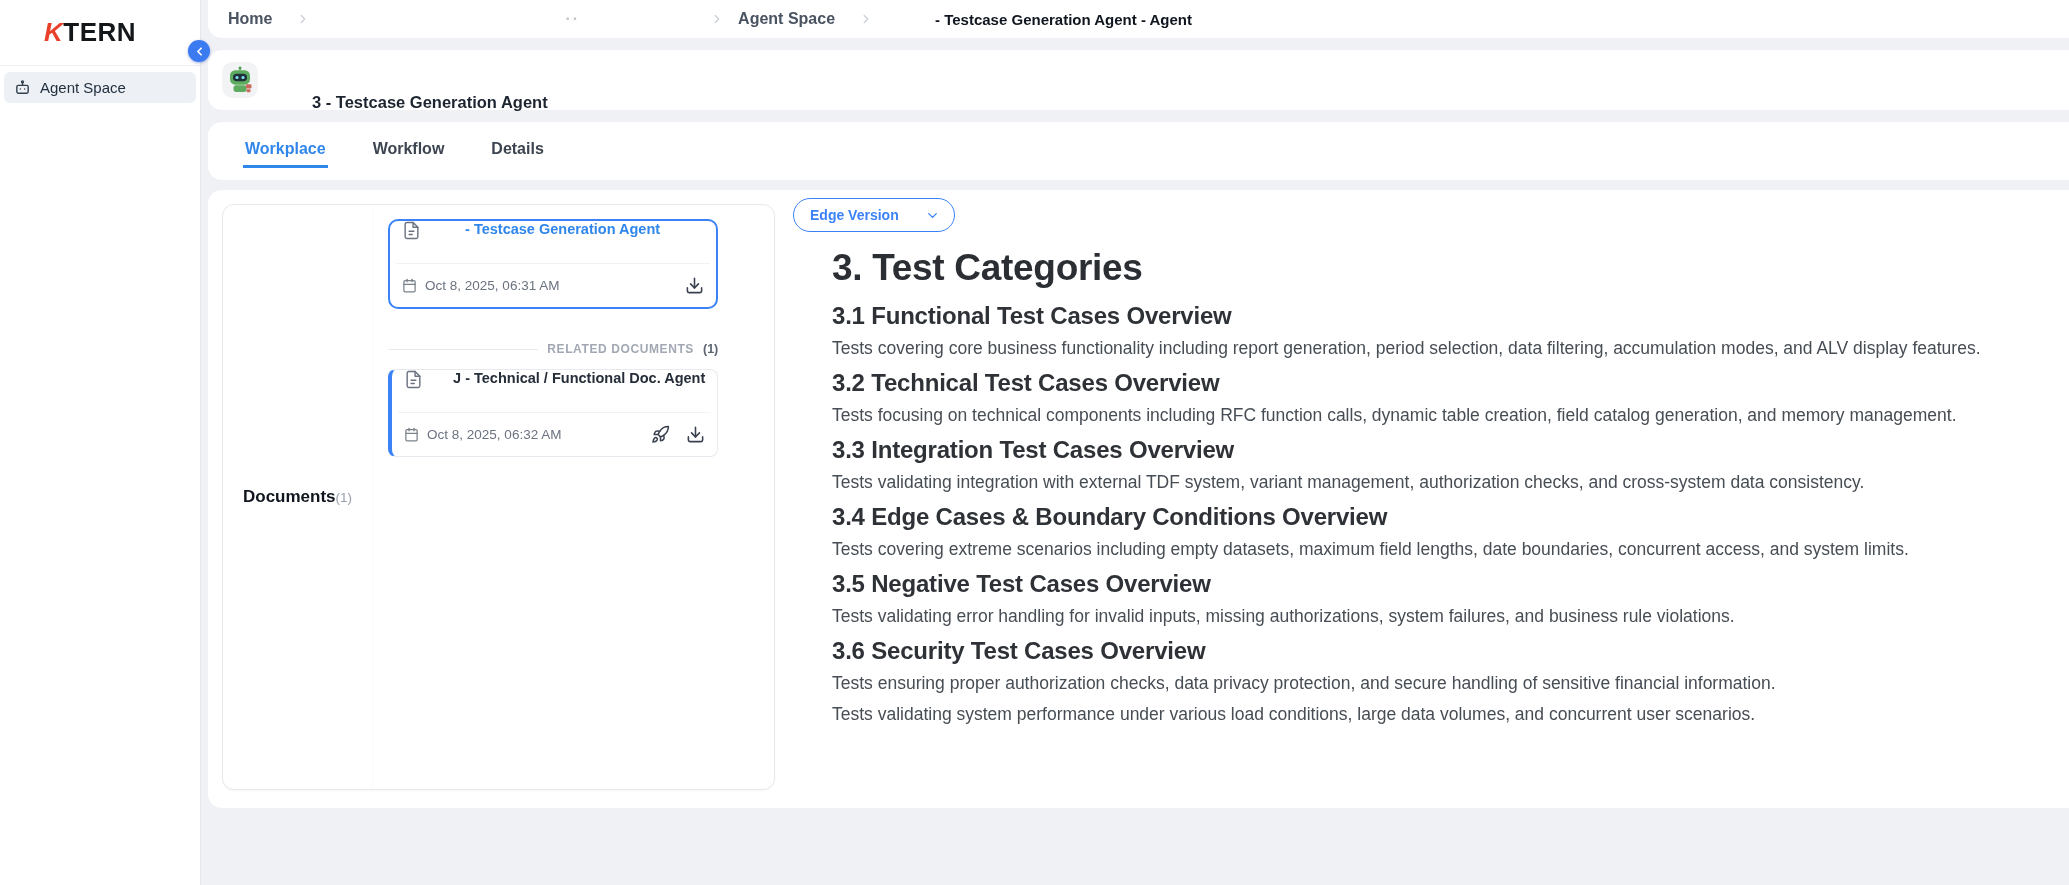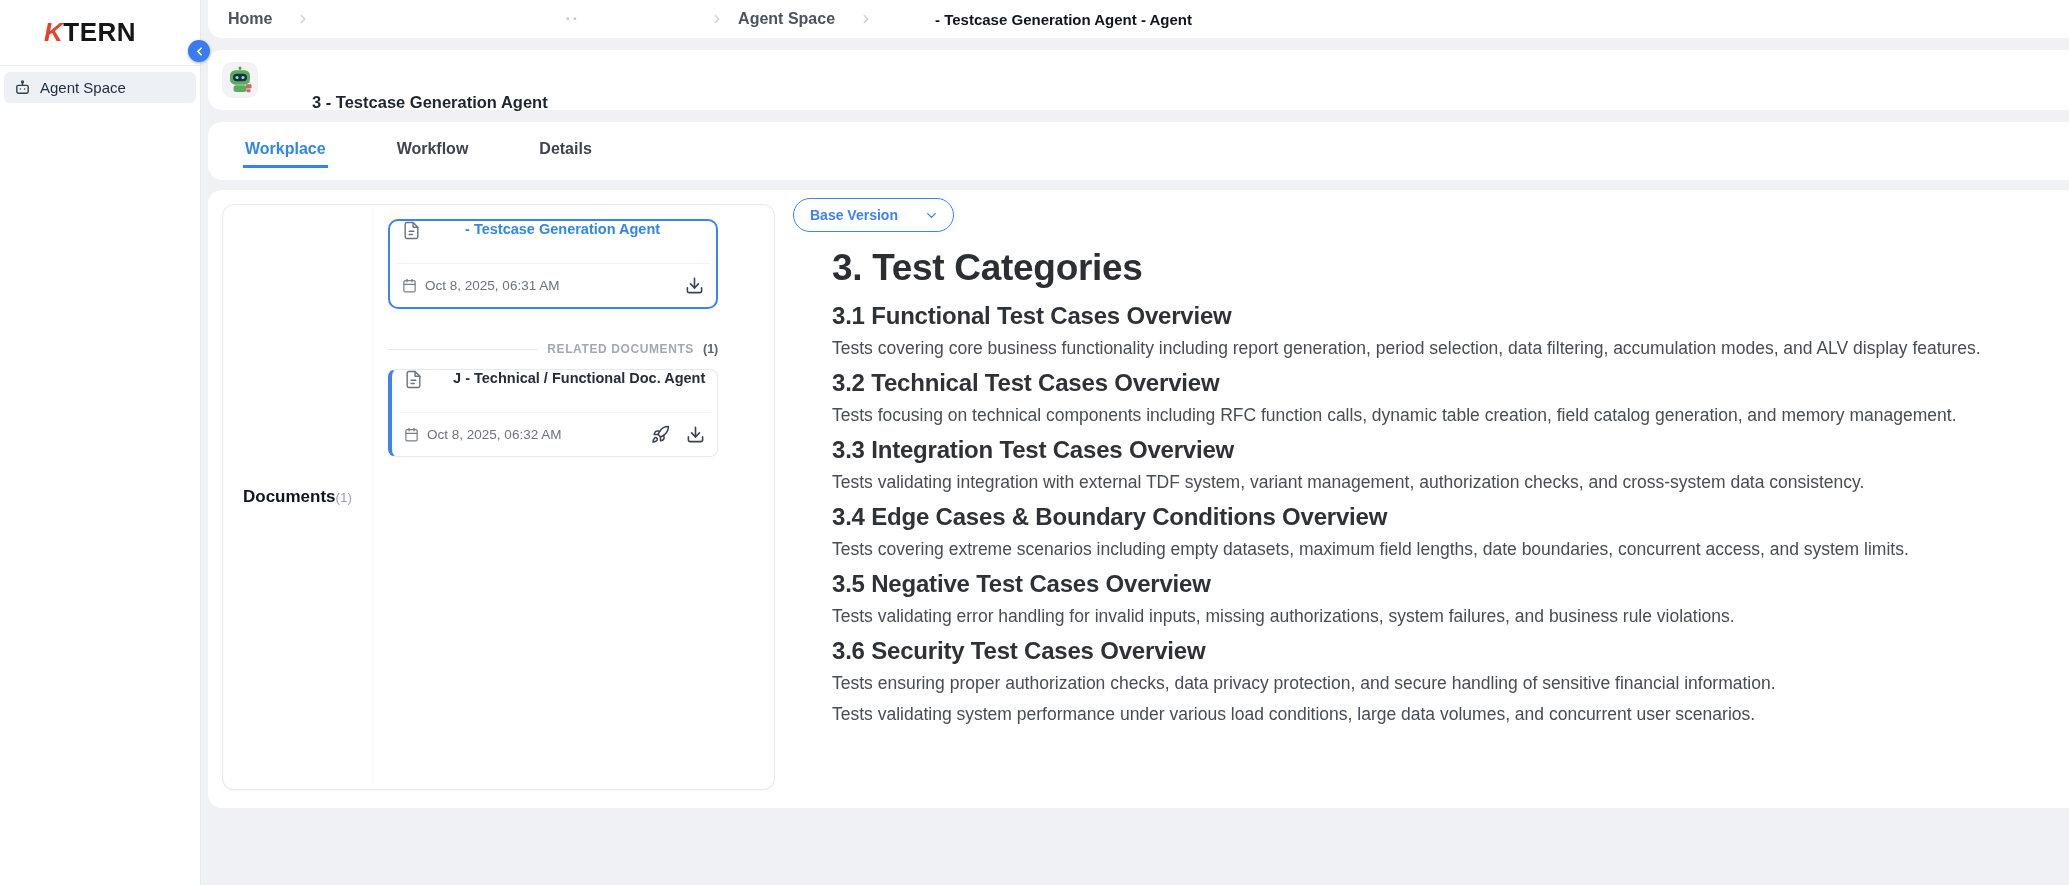--- a/index.html
+++ b/index.html
@@ -38,21 +38,21 @@
   .crumb { font-size:16px; color:#4a5360; font-weight:600; white-space:nowrap; }
   .crumb.link { cursor:pointer; }
   .crumb-current { font-size:15px; color:#10161f; font-weight:700; white-space:nowrap; }
   .crumb-dots { color:#c3c7cd; font-weight:700; letter-spacing:2px; }
   .crumb-sep { flex:0 0 auto; }
 
   .header-card { top:50px; height:60px; border-radius:14px 0 0 14px; display:flex; align-items:center; }
   .avatar { margin-left:14px; width:36px; height:36px; border-radius:10px; background:#f2f3f5; display:flex; align-items:center; justify-content:center; }
   .agent-title { margin-left:54px; font-size:16.5px; font-weight:700; color:#1c2530;margin-top:44px; }
 
-  .tabs-card { top:122px; height:58px; border-radius:14px 0 0 14px; display:flex; align-items:flex-end; padding:0 0 12px 35px;gap:24px; }
+  .tabs-card { top:122px; height:58px; border-radius:14px 0 0 14px; display:flex; align-items:flex-end; padding:0 0 12px 35px; }
   .tab { font-size:16px; font-weight:600; color:#3c4450; padding:6px 2px 7px 2px; cursor:pointer; border-bottom:3px solid transparent; }
   .tab + .tab { margin-left:43px; }
   .tab.active { color:#2f86eb; border-bottom-color:#2f86eb; }
 
   .main-card { top:190px; height:618px; border-radius:14px 0 0 14px; }
 
   
   .docs-panel {
     position:absolute; left:14px; top:14px; width:553px; height:586px;
     background:#fff; border:1px solid #e7e9ee; border-radius:12px;
@@ -258,21 +258,21 @@
             </button>
           </span>
         </div>
       </div>
 
     </div>
   </section>
 
   <section class="viewer">
     <button class="version-btn">
-      <span class="version-label">Base Version</span>
+      <span class="version-label">Edge Version</span>
       <span>
         <svg width="15" height="15" viewBox="0 0 24 24" fill="none" stroke="#3b82f6" stroke-width="2.2" stroke-linecap="round" stroke-linejoin="round">
             <polyline points="6 9 12 15 18 9"></polyline>
           </svg>
       </span>
     </button>
 
     <div class="doc-content">
       <h1>3. Test Categories</h1>
 

